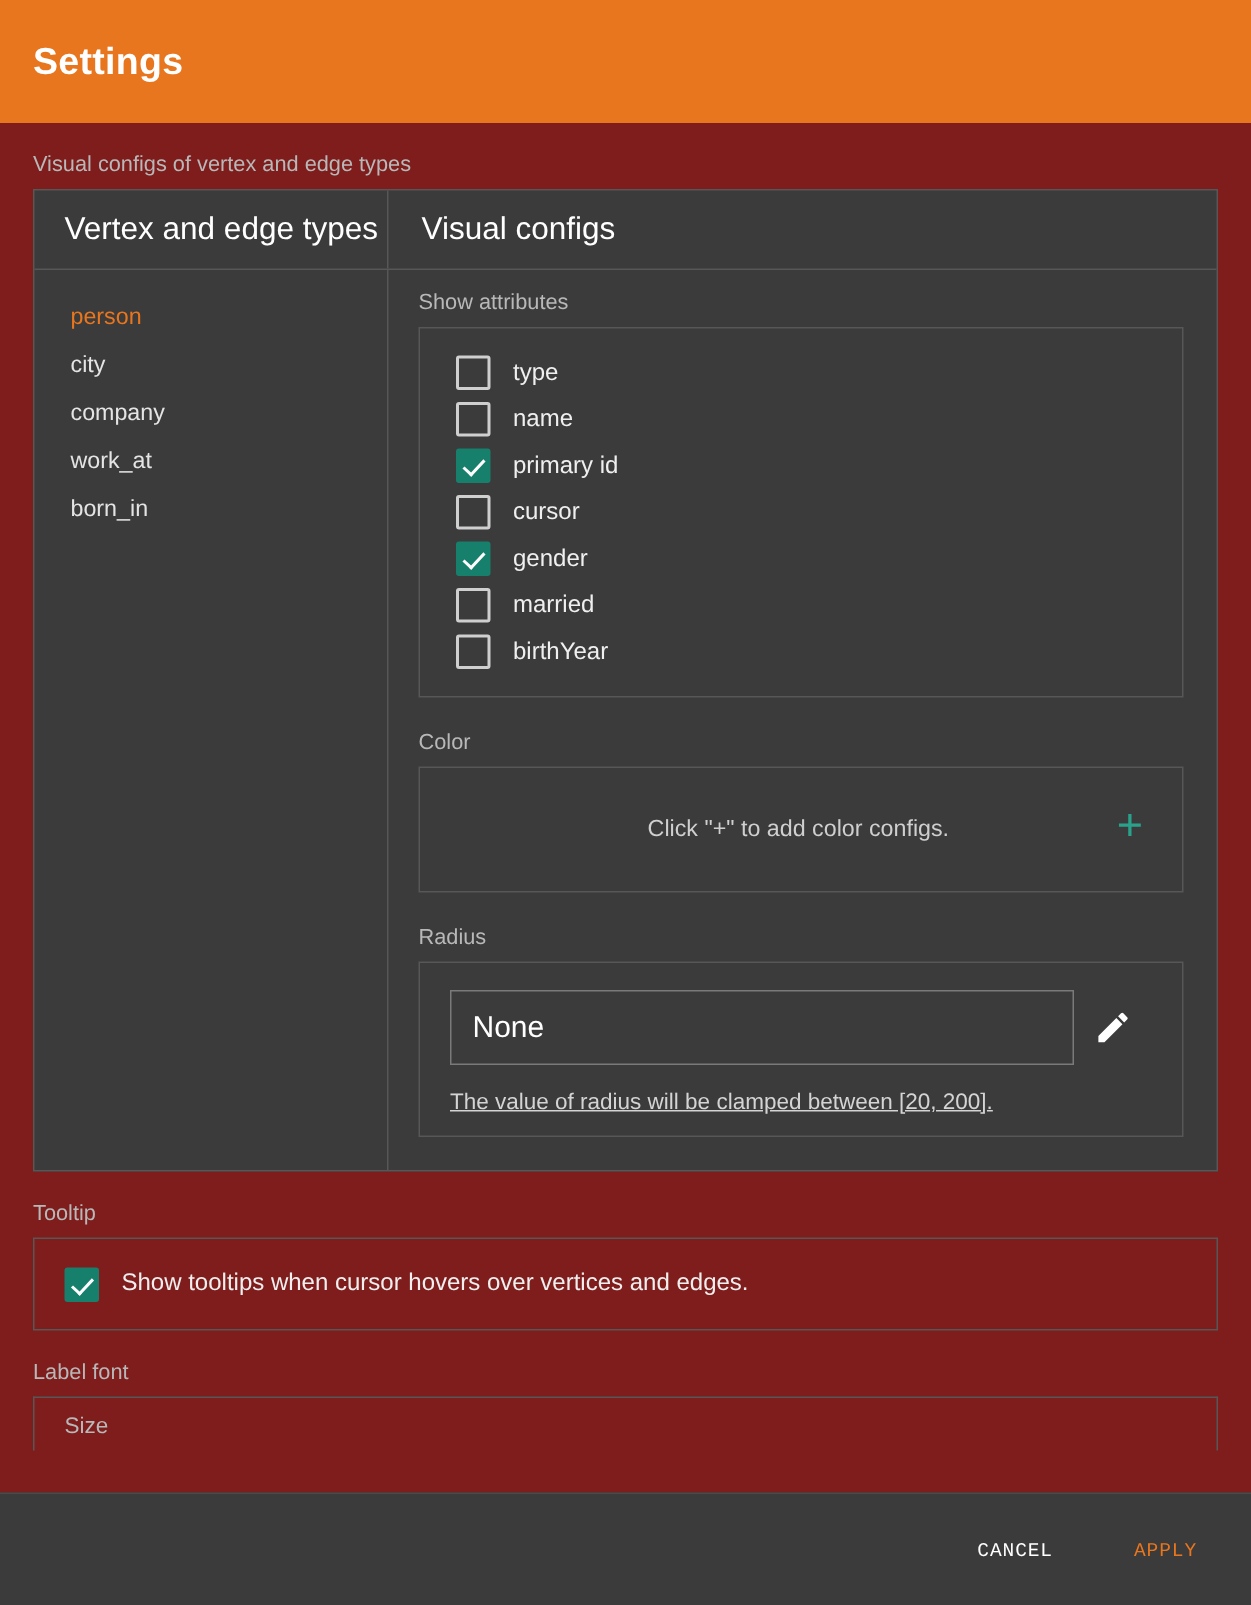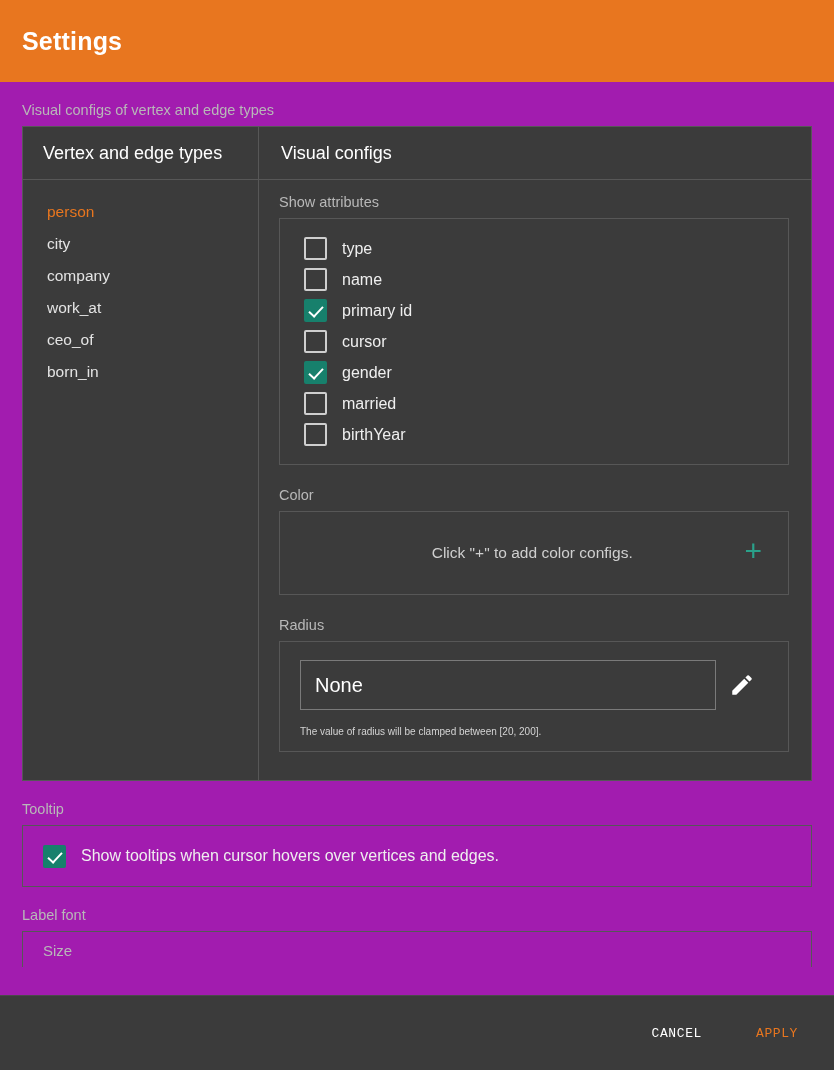--- a/index.html
+++ b/index.html
@@ -6,21 +6,21 @@
   html, body {
     margin: 0; padding: 0;
     width: 834px; height: 1070px;
     background: #3b3b3b;
     font-family: "Liberation Sans", sans-serif;
     overflow: hidden;
   }
   .app {
     width: 834px; height: 1070px;
     position: relative;
-    background: #a21caf;
+    background: #7f1d1d;
     display: flex;
     flex-direction: column;
   }
   
   .header {
     background: #e8761f;
     height: 82px;
     flex: 0 0 82px;
     display: flex;
     align-items: center;
@@ -67,21 +67,21 @@
   }
   .panel-head .col-right {
     flex: 1 1 auto;
     display: flex;
     align-items: center;
     padding-left: 22px;
     text-align: right;
   }
   .panel-head-label {
     color: #ffffff;
-    font-size: 18px;
+    font-size: 21px;
   }
   .panel-main {
     display: flex;
     min-height: 600px;
   }
   .types-list {
     width: 236px;
     flex: 0 0 236px;
     border-right: 1px solid #575757;
     padding-top: 16px;
@@ -185,22 +185,23 @@
   }
   .pencil {
     width: 52px;
     display: flex;
     align-items: center;
     justify-content: center;
     cursor: pointer;
   }
   .radius-note {
     color: #d4d4d4;
-    font-size: 10px;
+    font-size: 15px;
     margin-top: 16px;
+    text-decoration: underline;
   }
   
   .tooltip-box {
     border: 1px solid #575757;
     height: 62px;
     display: flex;
     align-items: center;
     padding-left: 20px;
   }
   .tooltip-text {
@@ -265,21 +266,20 @@
           <span class="panel-head-label">Visual configs</span>
         </div>
       </div>
 
       <div class="panel-main">
         <div class="types-list">
           <div class="type-item selected">person</div>
           <div class="type-item">city</div>
           <div class="type-item">company</div>
           <div class="type-item">work_at</div>
-          <div class="type-item">ceo_of</div>
           <div class="type-item">born_in</div>
         </div>
 
         <div class="configs">
 
           <div class="config-label">Show attributes</div>
           <div class="attrs-box">
             <div class="attr-row">
               <span class="checkbox"></span>
               <span class="attr-label">type</span>

